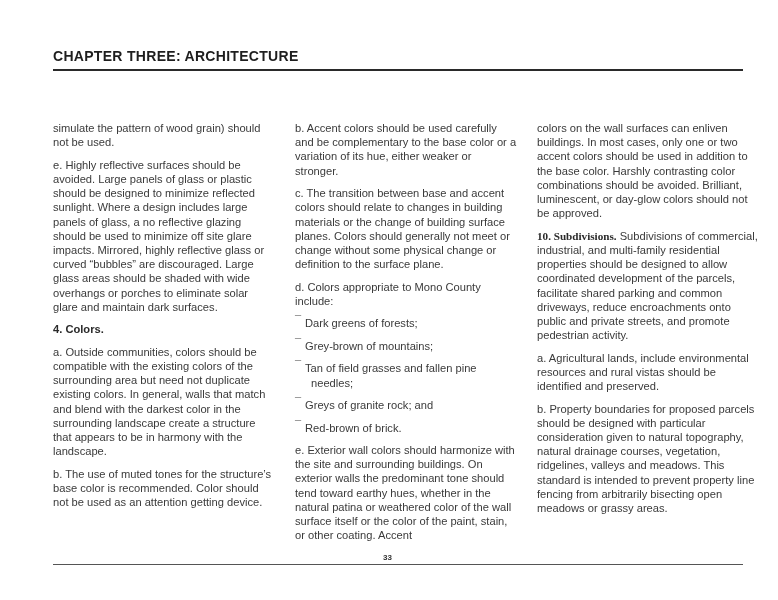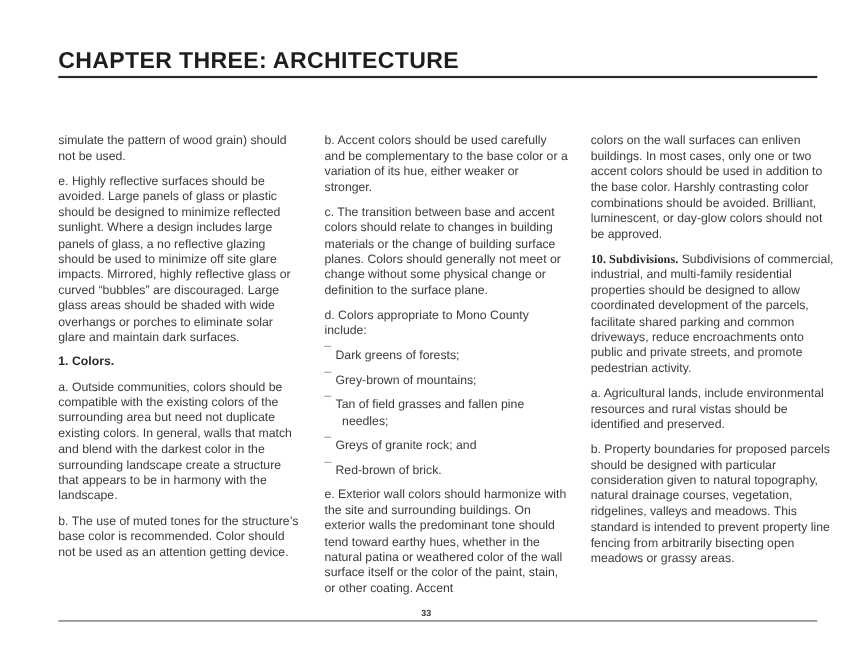--- a/index.html
+++ b/index.html
@@ -2,21 +2,21 @@
 <html><head>
 <meta charset="utf-8">
 <style>
   html, body { margin: 0; padding: 0; }
   body {
     width: 778px; height: 600px; background: #ffffff; position: relative; overflow: hidden;
     font-family: "Liberation Sans", sans-serif; color: #333333;
   }
   .page-title {
     position: absolute; left: 53px; top: 44px;
-    font-family: "Liberation Sans", sans-serif; font-weight: bold; font-size: 21px;
+    font-family: "Liberation Sans", sans-serif; font-weight: bold; font-size: 14px;
     letter-spacing: 0.3px; color: #1e1e1e; margin: 0; line-height: 24px;
   }
   .rule-top { position: absolute; left: 53px; top: 69px; width: 690px; height: 2px; background: #2a2a2a; }
   .rule-bottom { position: absolute; left: 53px; top: 564px; width: 690px; height: 1px; background: #555555; }
   .page-number {
     position: absolute; left: 383px; top: 553px; font-size: 8px; font-weight: bold; color: #333;
   }
   .col {
     position: absolute; top: 87px; width: 222px;
     font-size: 11.15px; line-height: 14.2px; color: #3a3a3a; margin-top: 34px;
@@ -37,21 +37,21 @@
 </style>
 </head>
 <body>
 
 <h1 class="page-title">CHAPTER THREE: ARCHITECTURE</h1>
 <div class="rule-top"></div>
 
 <div class="col col1">
   <p>simulate the pattern of wood grain) should not be used.</p>
   <p>e. Highly reflective surfaces should be avoided. Large panels of glass or plastic should be designed to minimize reflected sunlight. Where a design includes large panels of glass, a no reflective glazing should be used to minimize off site glare impacts. Mirrored, highly reflective glass or curved “bubbles” are discouraged. Large glass areas should be shaded with wide overhangs or porches to eliminate solar glare and maintain dark surfaces.</p>
-  <h3>1. Colors.</h3>
+  <h3>4. Colors.</h3>
   <p>a. Outside communities, colors should be compatible with the existing colors of the surrounding area but need not duplicate existing colors. In general, walls that match and blend with the darkest color in the surrounding landscape create a structure that appears to be in harmony with the landscape.</p>
   <p>b. The use of muted tones for the structure’s base color is recommended. Color should not be used as an attention getting device.</p>
 </div>
 
 <div class="col col2">
   <p>b. Accent colors should be used carefully and be complementary to the base color or a variation of its hue, either weaker or stronger.</p>
   <p>c. The transition between base and accent colors should relate to changes in building materials or the change of building surface planes. Colors should generally not meet or change without some physical change or definition to the surface plane.</p>
   <p>d. Colors appropriate to Mono County include:</p>
   <ul class="dash-list">
     <li>

